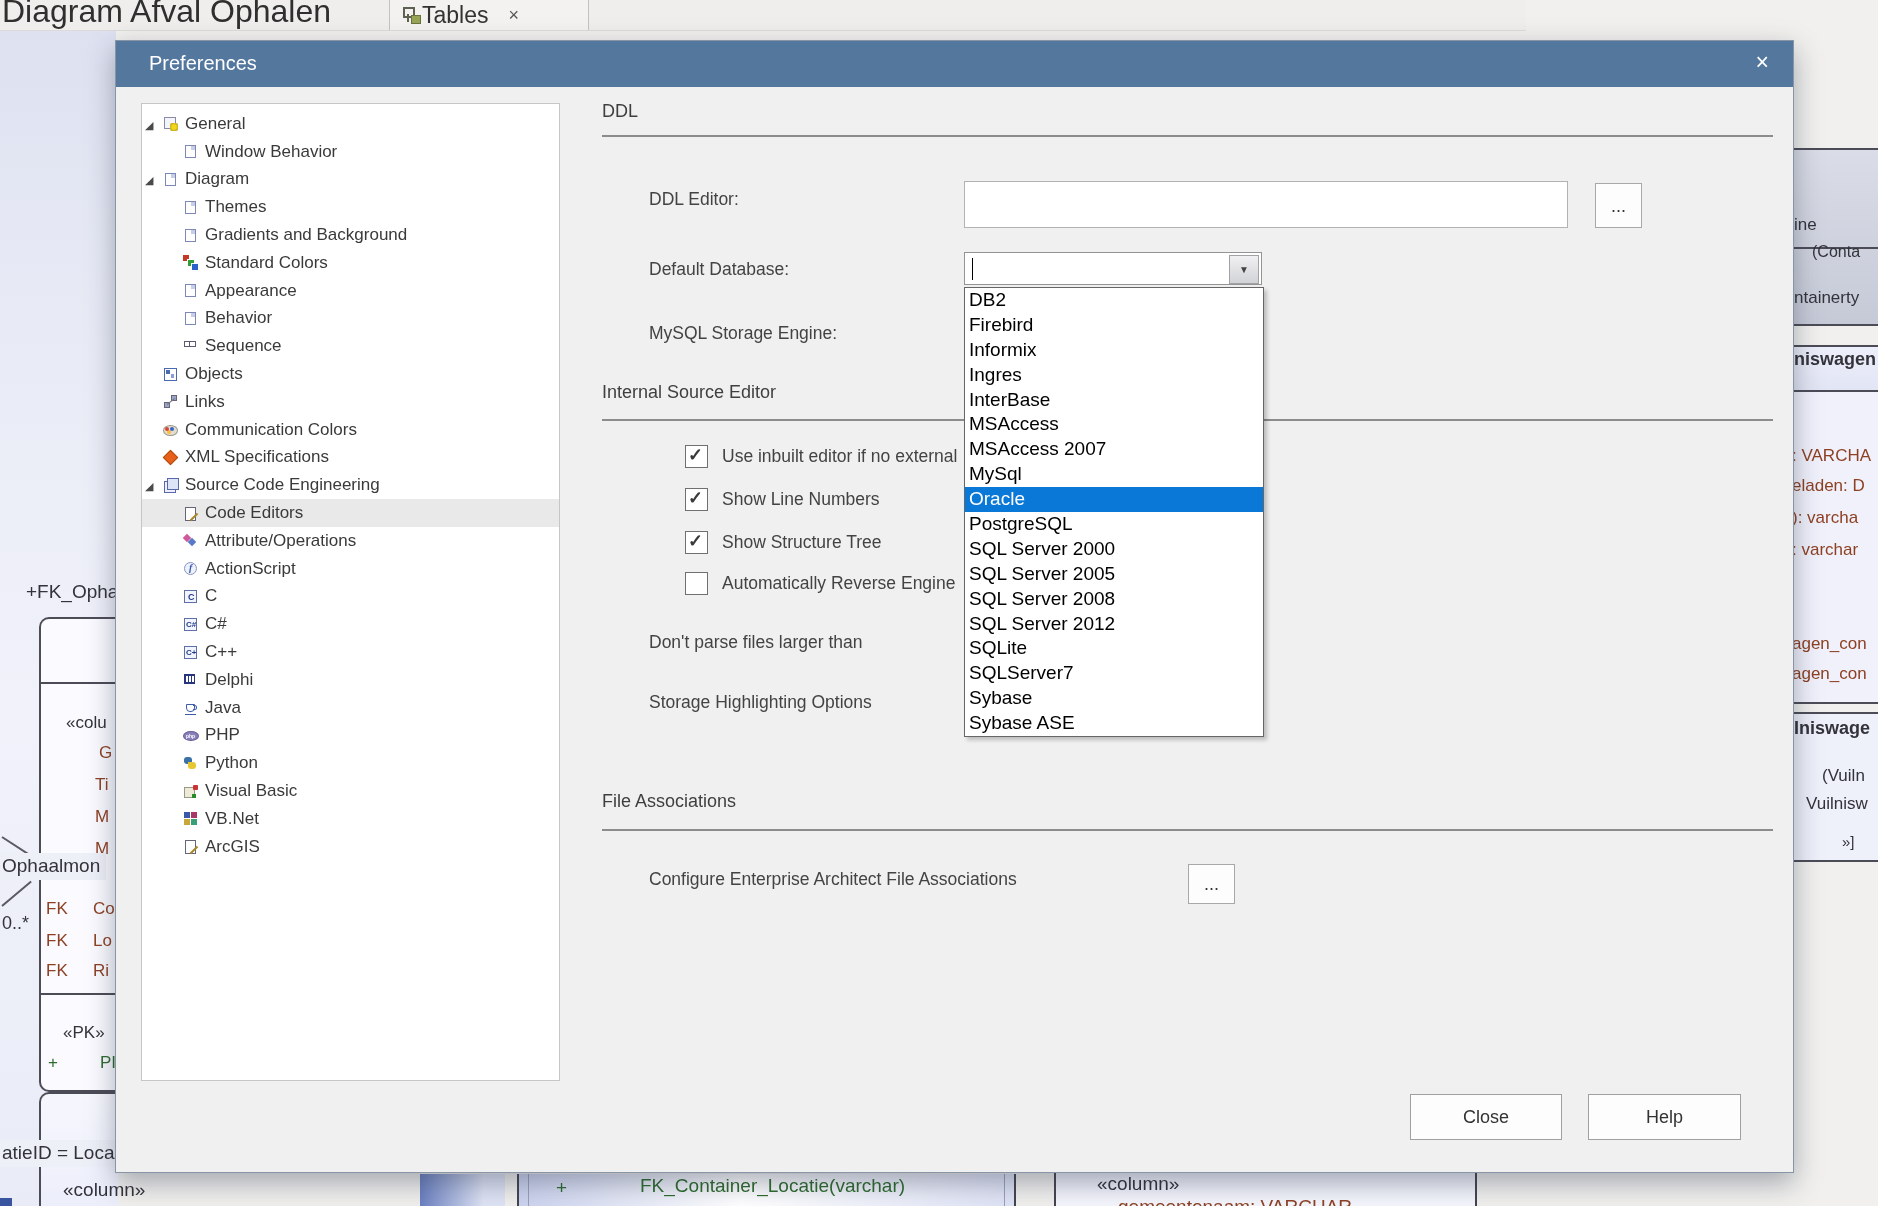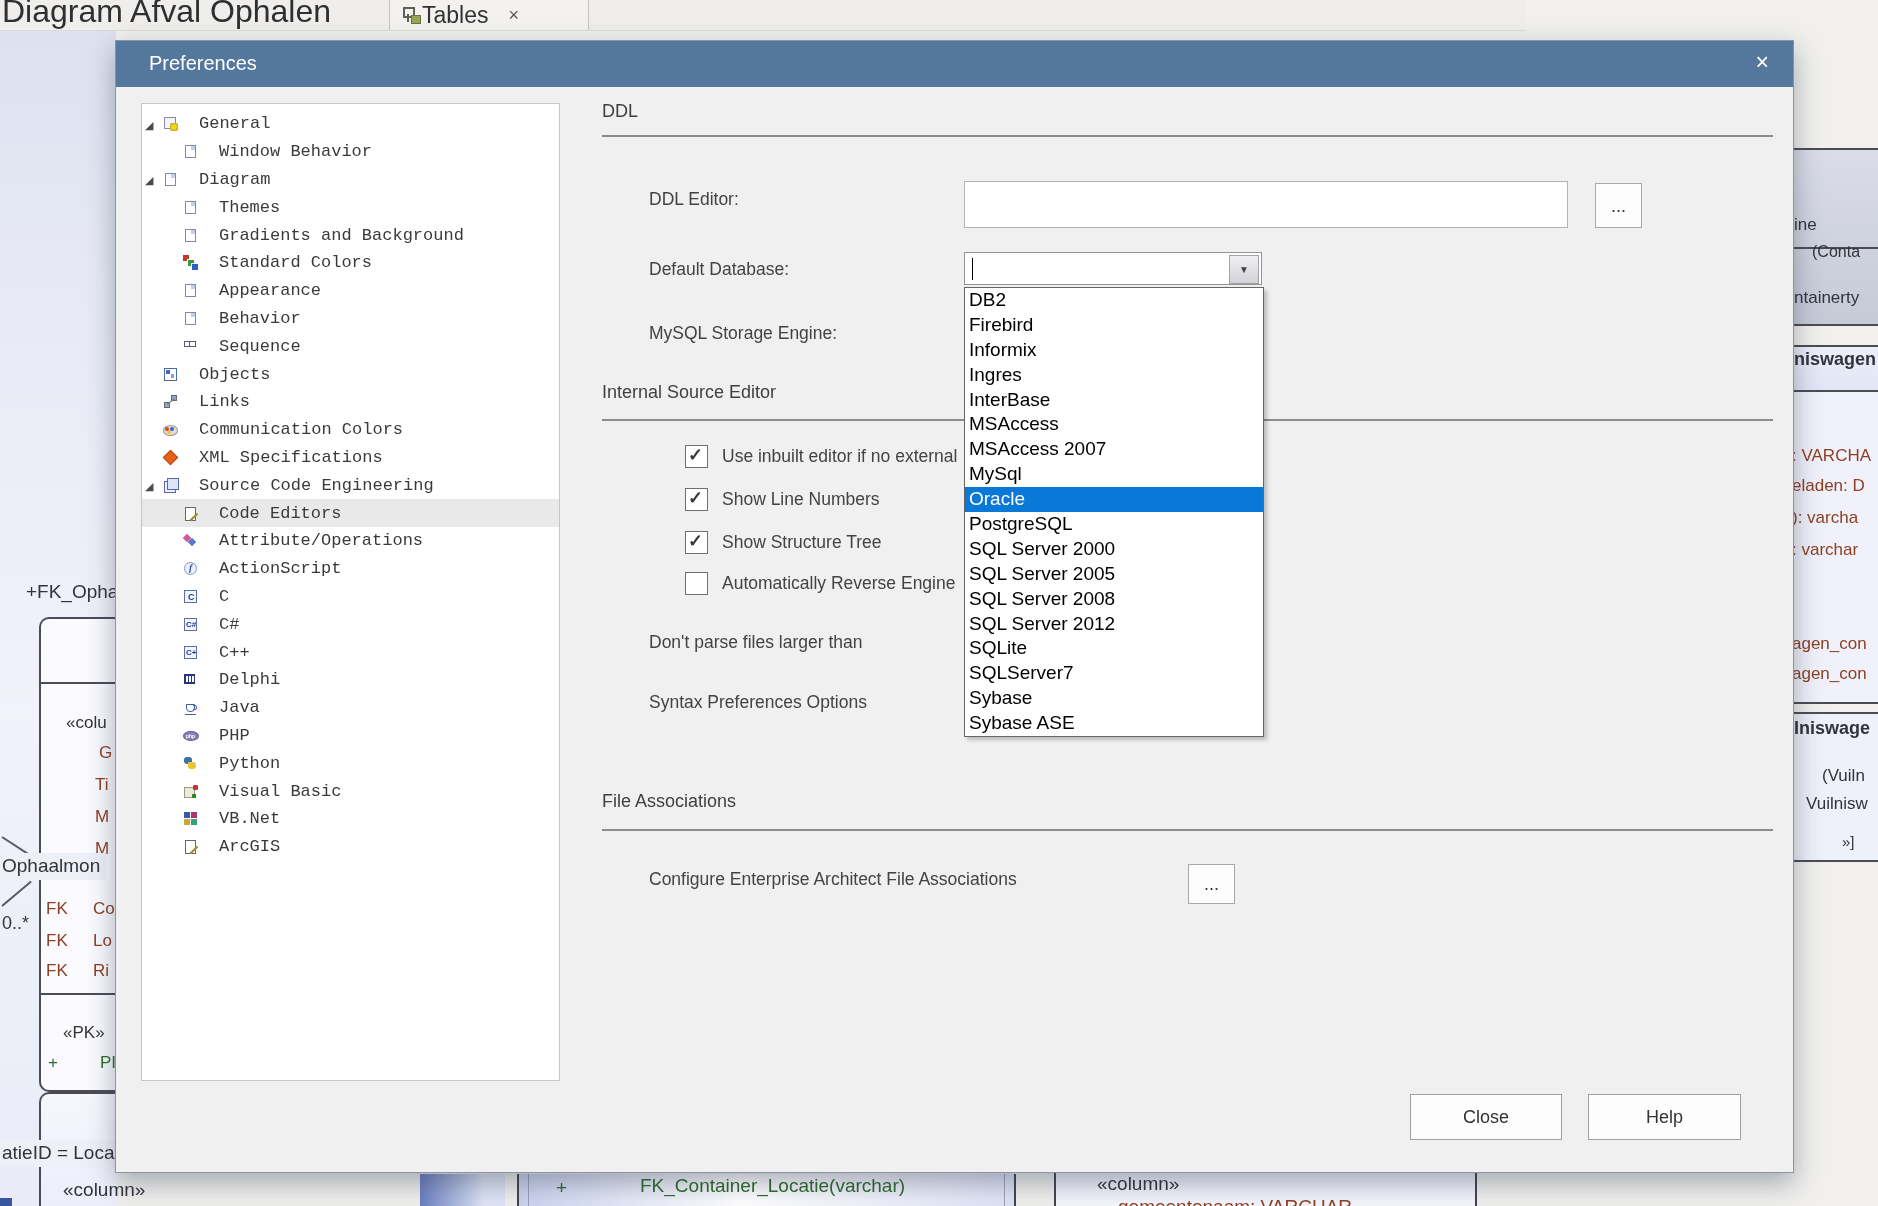--- a/index.html
+++ b/index.html
@@ -34,21 +34,21 @@
   .titlebar{left:0;top:0;width:100%;height:46px;background:#54779e;}
   .dlg-title{left:17px;top:11px;font-size:20px;color:#ffffff;margin-left:16px;}
   .dlg-close{right:24px;top:8px;font-size:23px;color:#ffffff;cursor:default;}
 
   .tree-panel{left:25px;top:62px;width:417px;height:970px;background:#ffffff;border:1px solid #c6c6c6;overflow:hidden;}
   .trow{position:relative;display:flex;align-items:center;height:27.8px;font-size:17px;color:#3a3a3a;white-space:nowrap;}
   .trow.selected{background:#e9e9e9;}
   .exp{width:18px;flex:none;text-align:left;padding-left:3px;}
   .exp.open::before{content:"◢";font-size:11px;color:#4a4a4a;}
   .sp1{width:41px;flex:none;}
-  .tlabel{margin-left:21px;font-family:Liberation Mono, monospace;}
+  .tlabel{margin-left:7px;}
 
   .tico{display:inline-block;width:15px;height:15px;position:relative;flex:none;}
   .tico i{position:absolute;display:block;}
   .ic-general .a{left:1px;top:1px;width:10px;height:10px;border:1px solid #8a8aa8;background:#f4f4fb;}
   .ic-general .b{right:0;bottom:0;width:8px;height:8px;background:radial-gradient(circle,#f2d51e 35%,#a8941c 100%);border-radius:2px;}
   .ic-page .a{left:2px;top:1px;width:9px;height:11px;background:#fff;border:1px solid #7d88b5;}
   .ic-page .b{left:8px;top:2px;width:4px;height:4px;background:#c6cfe6;}
   .ic-standard-colors .a{left:0;top:0;width:6px;height:6px;background:#c23b28;}
   .ic-standard-colors .b{left:4px;top:4px;width:6px;height:6px;background:#2f9e38;border:1px solid #fff;}
   .ic-standard-colors .c{left:8px;top:8px;width:6px;height:6px;background:#2b62c8;border:1px solid #fff;}
@@ -474,21 +474,21 @@
     <div class="abs chkrow" style="left:533px;top:490px;">
       <div class="chk checked"></div>
       <span class="flabel">Show Structure Tree</span>
     </div>
     <div class="abs chkrow" style="left:533px;top:531px;">
       <div class="chk"></div>
       <span class="flabel">Automatically Reverse Engine</span>
     </div>
 
     <div class="abs flabel" style="left:533px;top:591px;">Don't parse files larger than</div>
-    <div class="abs flabel" style="left:533px;top:651px;">Syntax Preferences Options</div>
+    <div class="abs flabel" style="left:533px;top:651px;">Storage Highlighting Options</div>
 
     <div class="abs sect-h" style="left:486px;top:750px;">File Associations</div>
     <div class="abs rule" style="left:486px;top:788px;width:1171px;"></div>
     <div class="abs flabel" style="left:533px;top:828px;">Configure Enterprise Architect File Associations</div>
     <div class="abs browse-btn" style="left:1072px;top:823px;width:45px;height:38px;">...</div>
 
     <div class="abs ea-btn" style="left:1294px;top:1053px;width:150px;height:44px;">Close</div>
     <div class="abs ea-btn" style="left:1472px;top:1053px;width:151px;height:44px;">Help</div>
 
     <div class="abs dblist" id="db-list" style="left:848px;top:246px;width:298px;">

